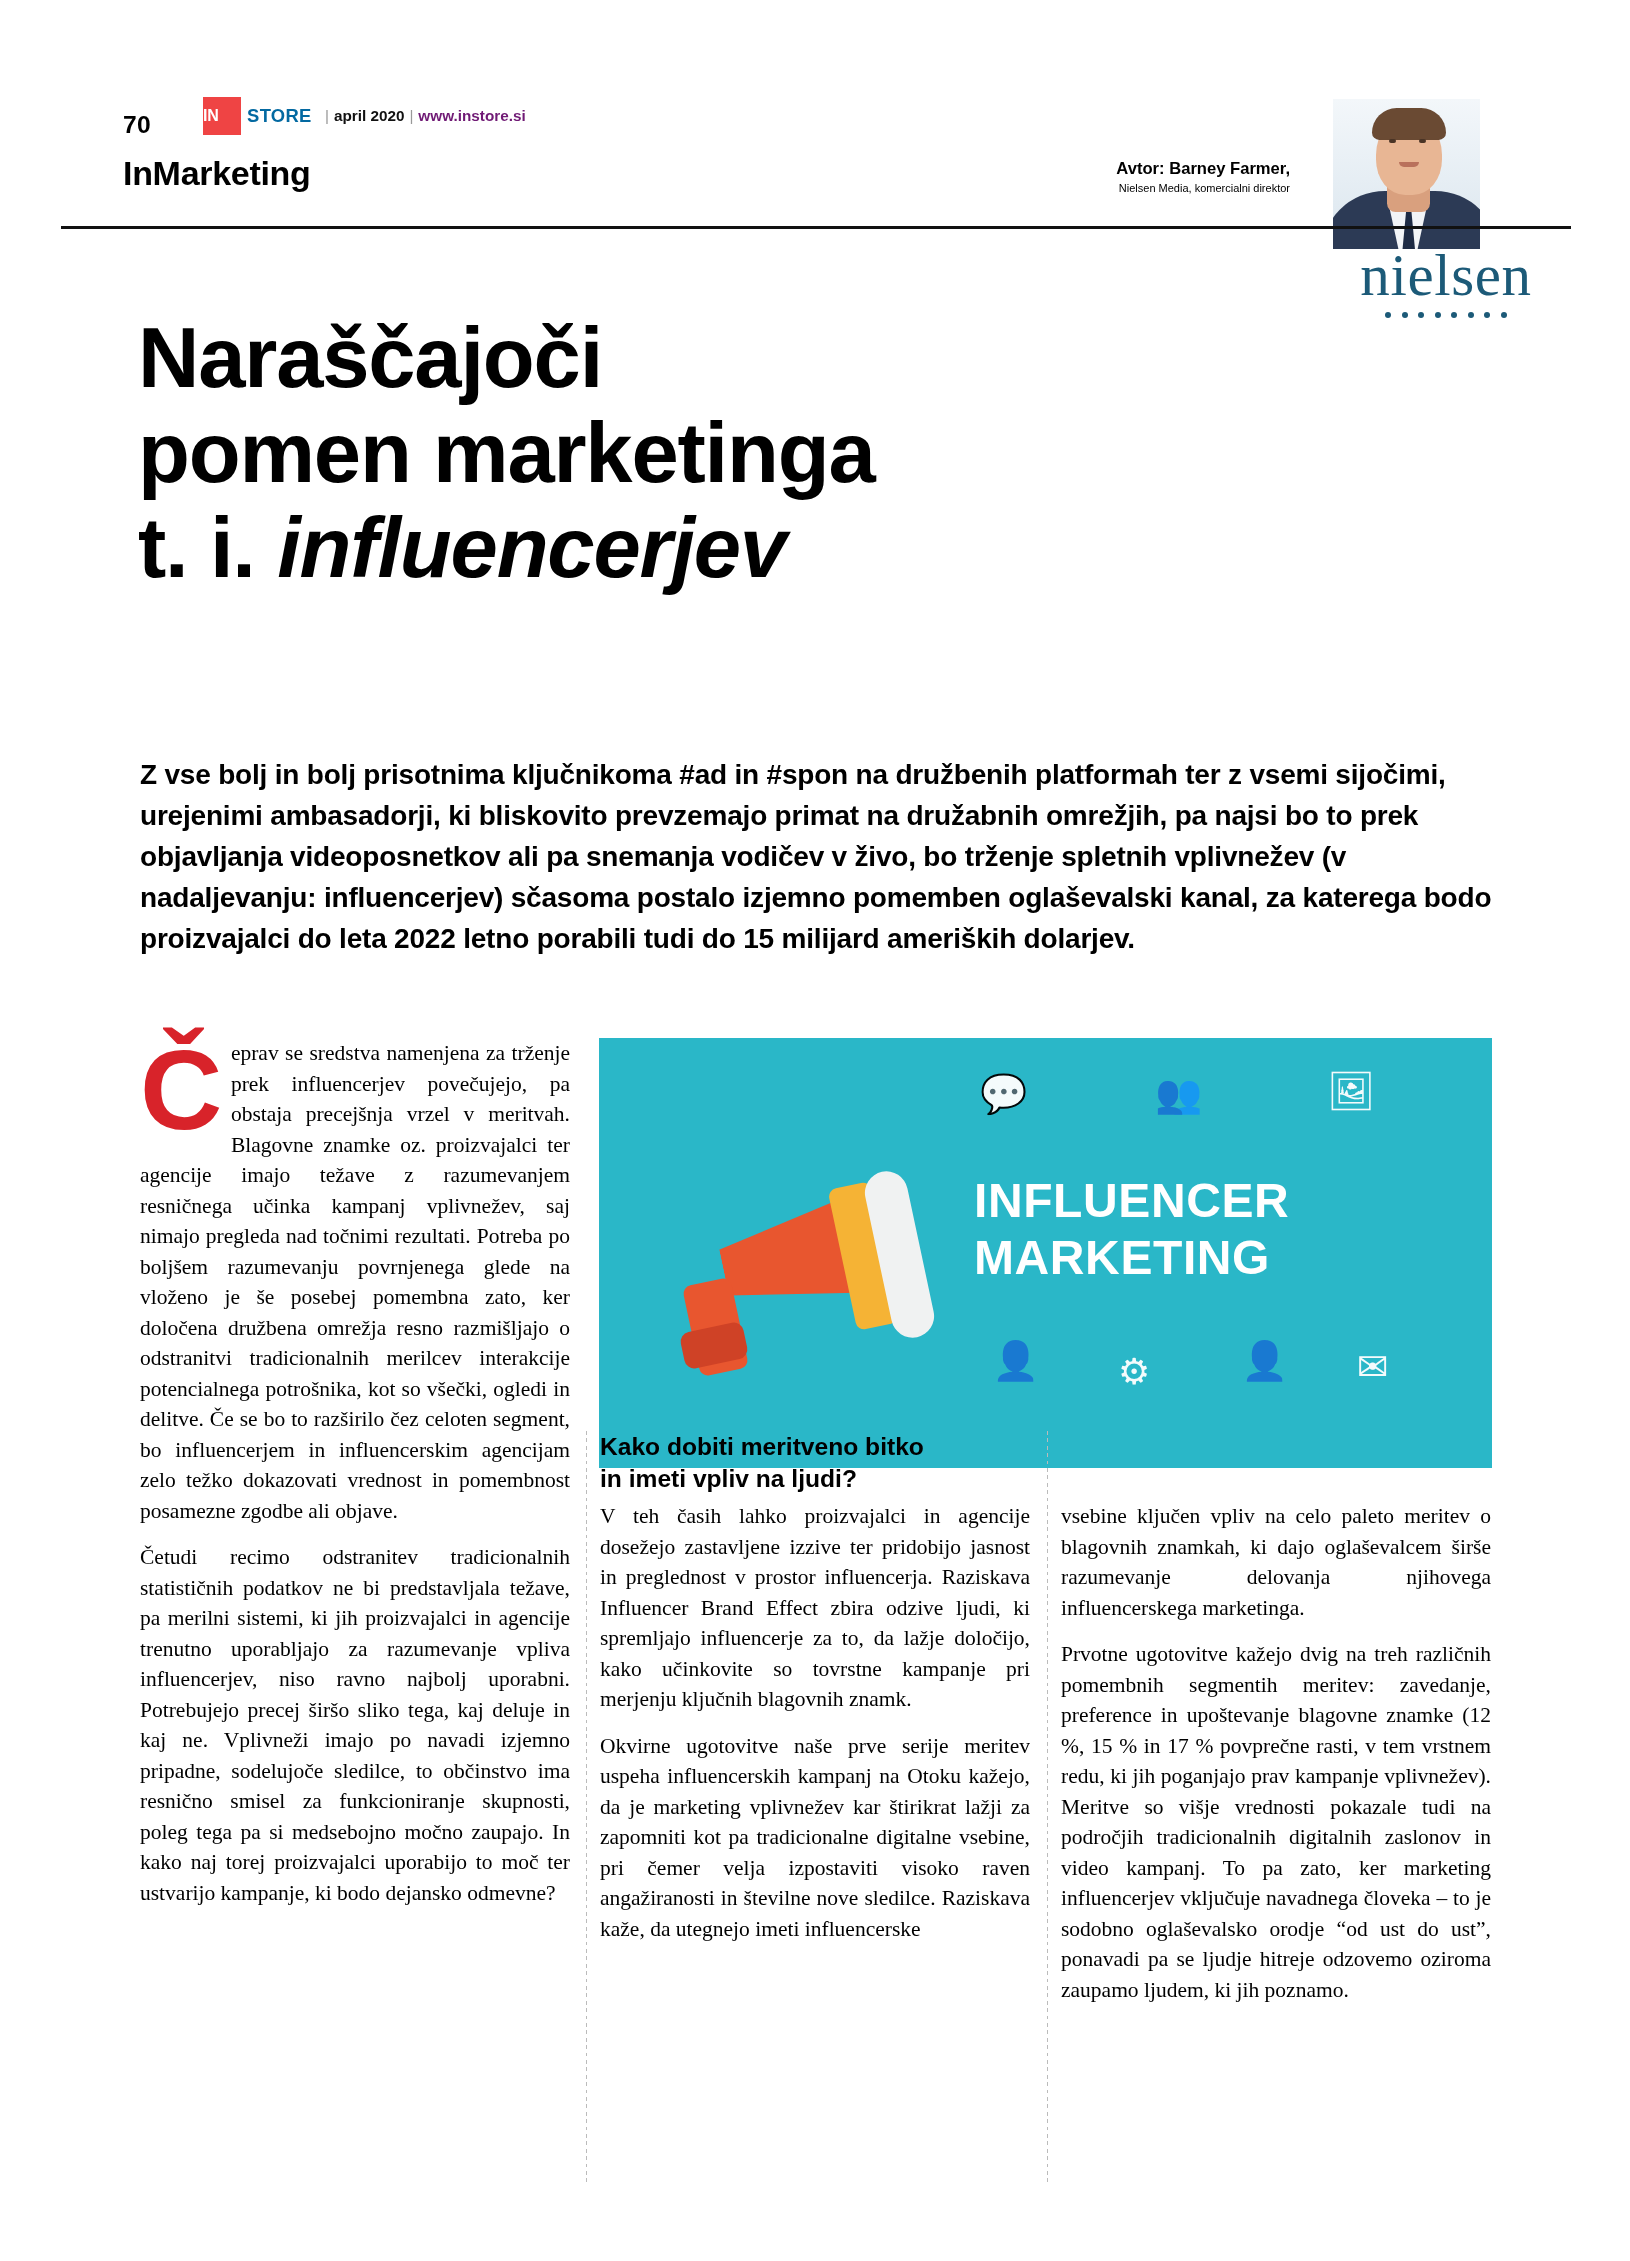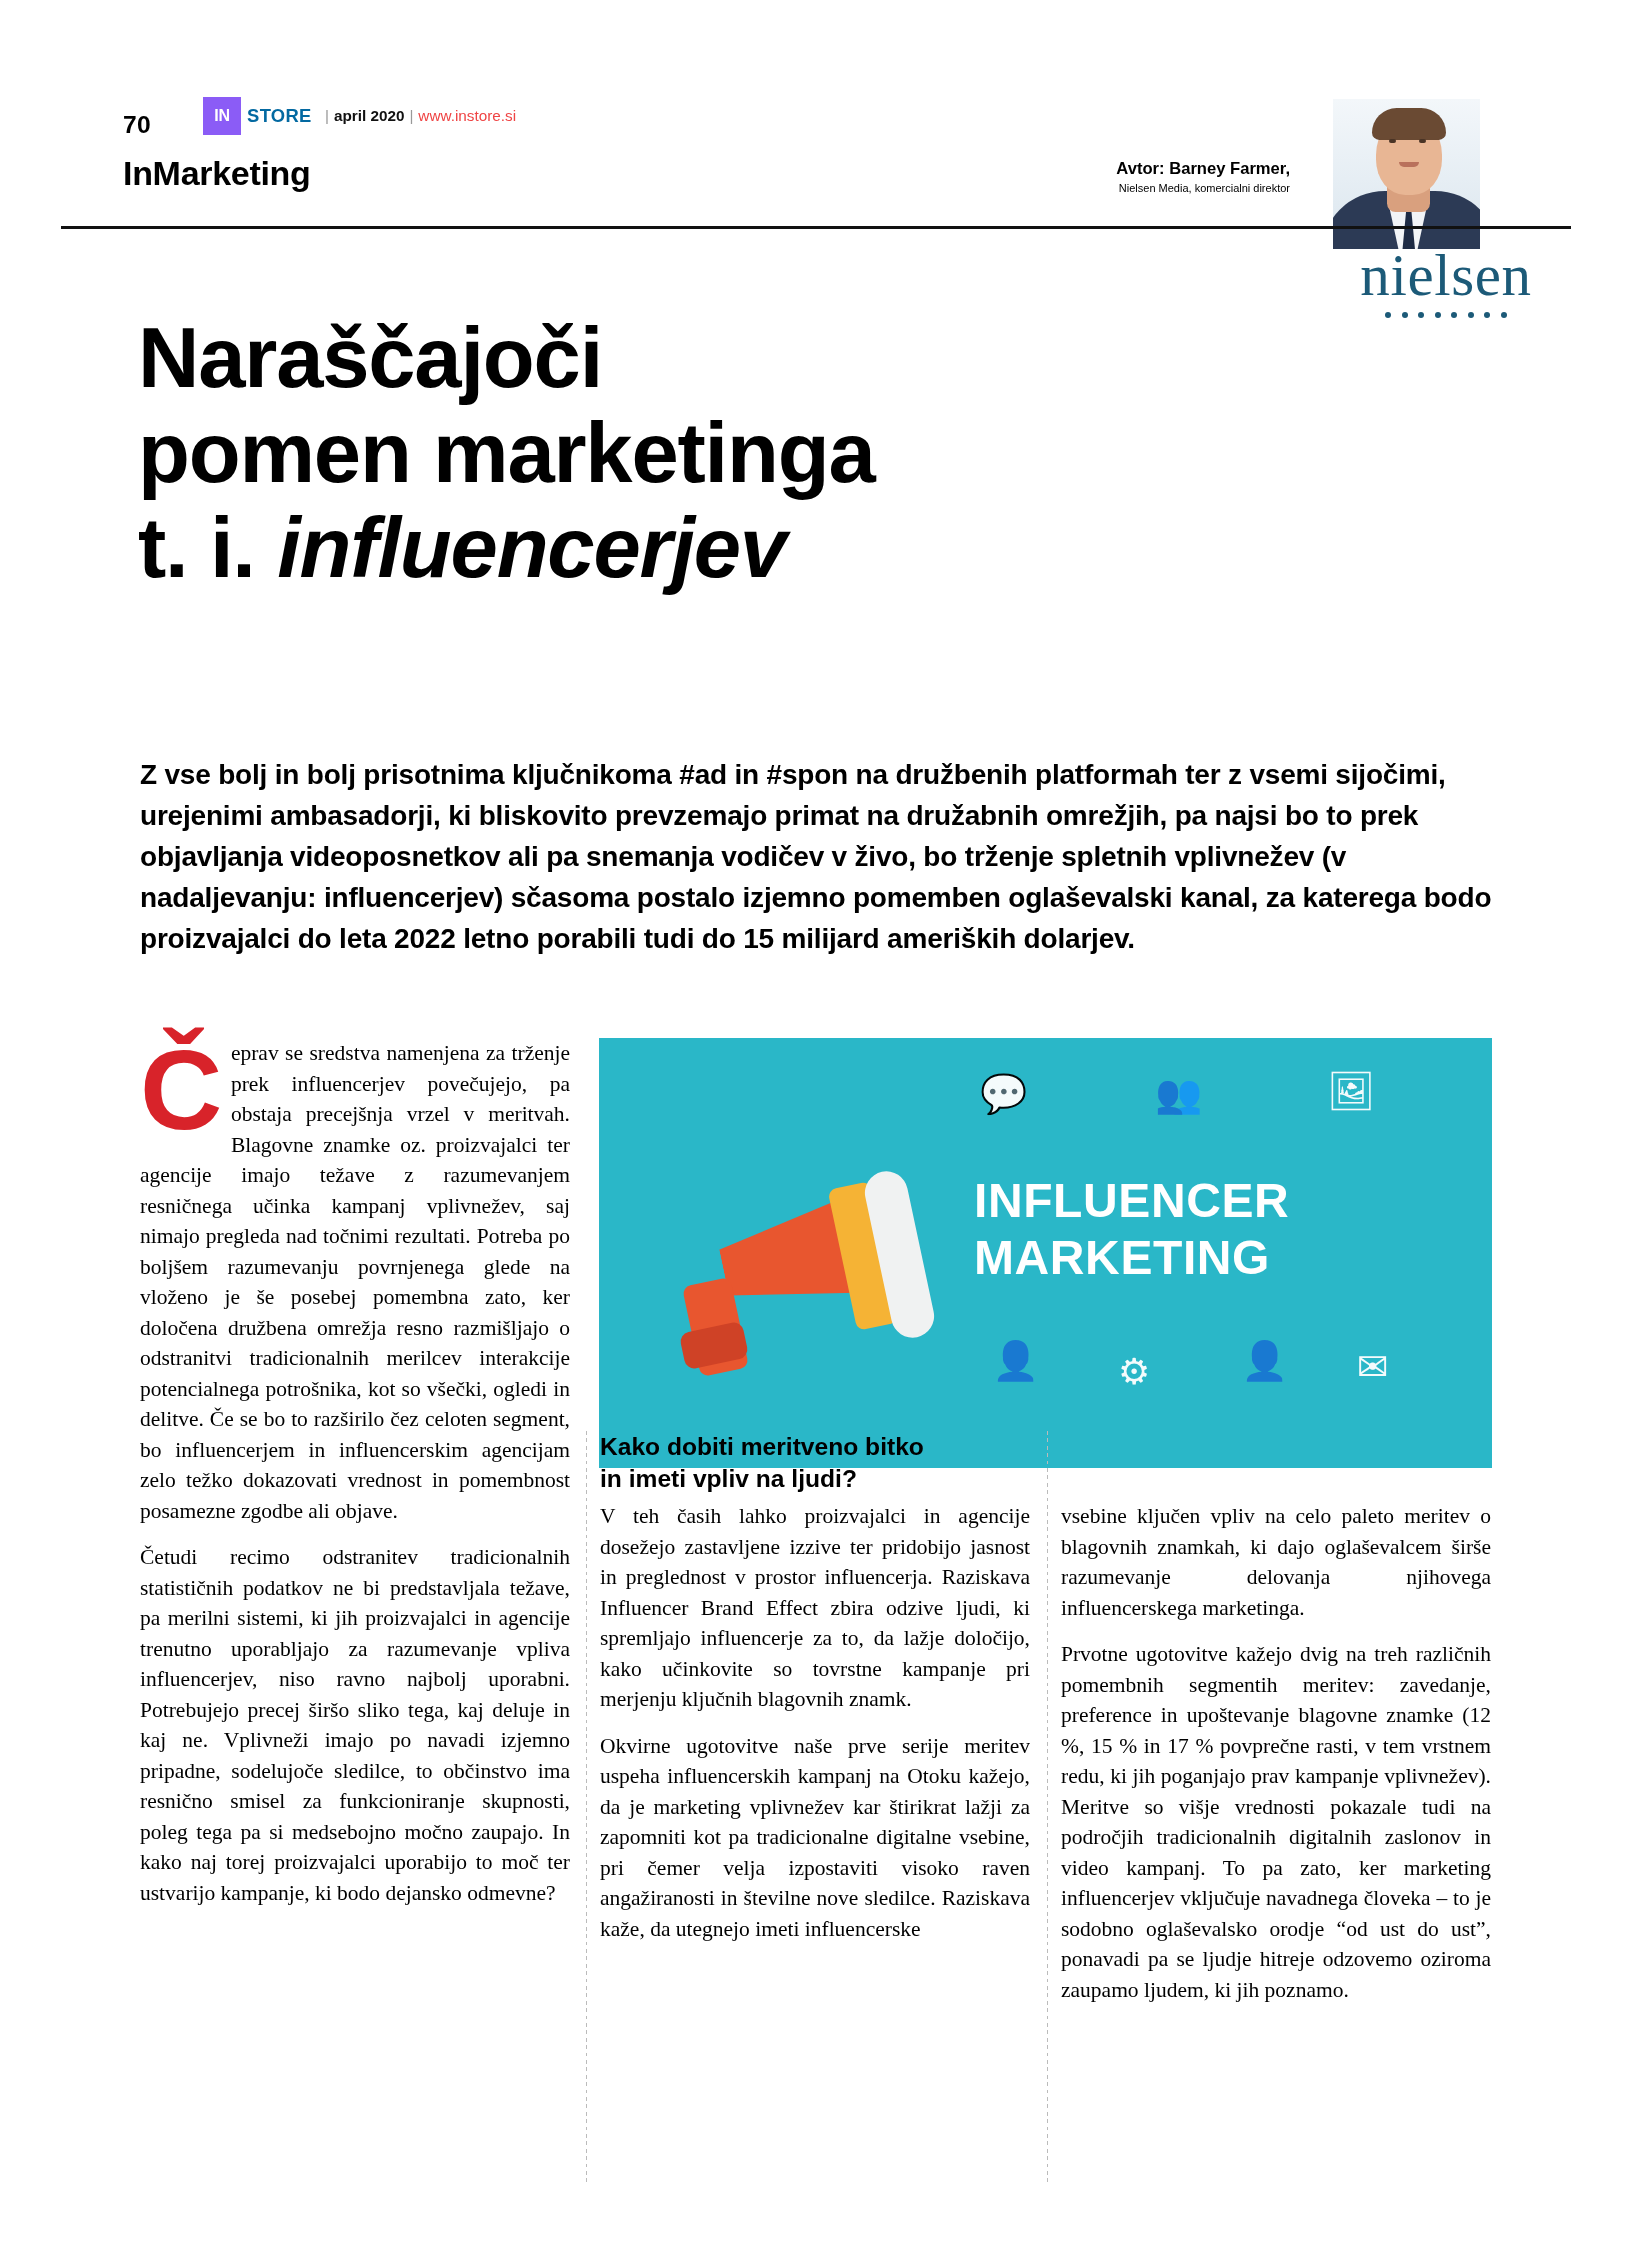--- a/index.html
+++ b/index.html
@@ -44,24 +44,24 @@
     position: absolute;
     left: 80px;
     top: 23px;
     display: flex;
     align-items: center;
     gap: 0px;
   }
   .logo-box {
     width: 38px;
     height: 38px;
-    background: #8b5cf6;
+    background: #ef4444;
     display: flex;
     align-items: center;
-    justify-content: center;
+    justify-content: flex-start;
   }
   .logo-in {
     color: #ffffff;
     font-family: "Liberation Sans", sans-serif;
     font-weight: bold;
     font-size: 16px;
     letter-spacing: -0.3px;
   }
   .logo-store {
     color: #0369a1;
@@ -79,21 +79,22 @@
     white-space: nowrap;
   }
   .issue-line .sep {
     color: #999;
     margin: 0 4.9px;
   }
   .issue-line .bold {
     font-weight: bold;
   }
   .issue-line .url {
-    color: #ef4444;
+    color: #701a75;
+    font-weight: bold;
   }
   .section-name {
     position: absolute;
     left: 0;
     top: 80px;
     font-family: "Liberation Sans", sans-serif;
     font-weight: bold;
     font-size: 34px;
     letter-spacing: -0.3px;
   }

